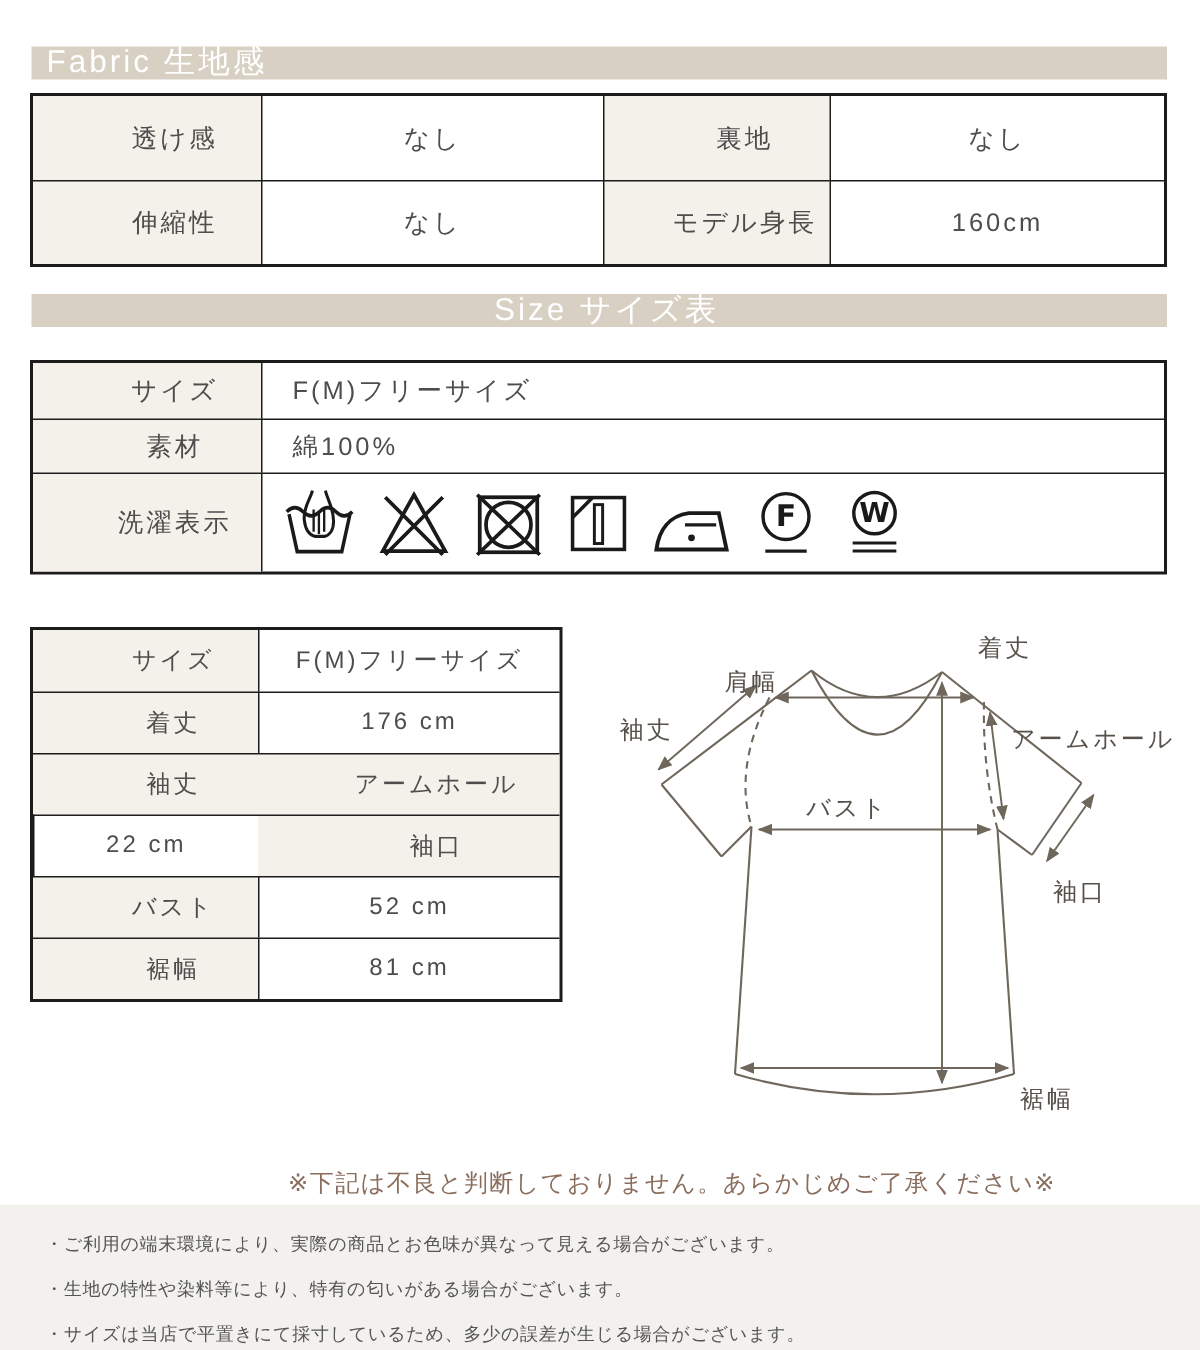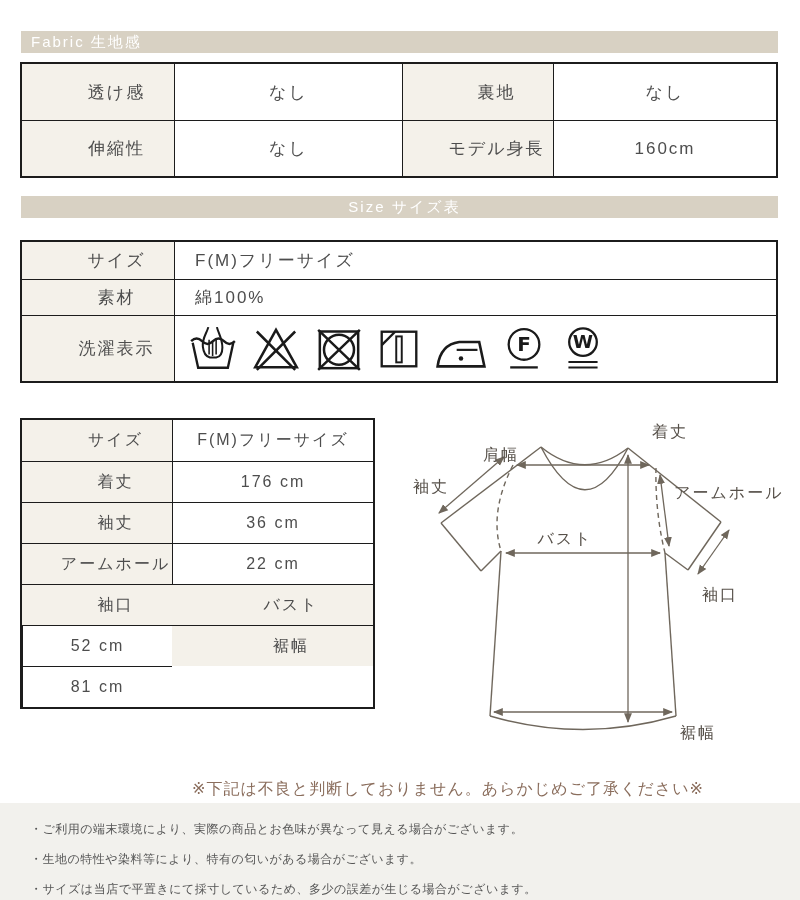--- a/index.html
+++ b/index.html
@@ -3,21 +3,21 @@
 <meta charset="utf-8">
 <style>
   html,body{margin:0;padding:0;}
   body{
     width:800px;height:900px;position:relative;background:#ffffff;
     font-family:"Liberation Sans","DejaVu Sans",sans-serif;
     color:#4d4d4d;overflow:hidden;
   }
   .section-bar{
     position:absolute;left:21px;width:757px;height:22px;
-    background:#d8d1c3;color:#ffffff;font-size:15px;line-height:22px;
+    background:#d8d1c3;color:#ffffff;font-size:21px;line-height:22px;
     padding-left:10px;letter-spacing:2px;box-sizing:border-box;
   }
   #bar-fabric{top:31px;}
   #bar-size{top:196px;text-align:center;}
 
   
   .tbl{position:absolute;border:2px solid #1c1c1c;box-sizing:border-box;display:grid;background:#fff;}
   .cell{
     display:flex;align-items:center;justify-content:center;
     font-size:17px;letter-spacing:2px;color:#4d4d4d;
@@ -149,21 +149,20 @@
     </svg>
   </div>
 </div>
 
 <div class="tbl" id="meas-table">
   <div class="cell lab first-col first-row">サイズ</div>
   <div class="cell first-row">F(M)フリーサイズ</div>
   <div class="cell lab first-col">着丈</div>
   <div class="cell">176 cm</div>
   <div class="cell lab first-col">袖丈</div>
-  <div class="cell">36 cm</div>
   <div class="cell lab first-col">アームホール</div>
   <div class="cell">22 cm</div>
   <div class="cell lab first-col">袖口</div>
   <div class="cell lab first-col">バスト</div>
   <div class="cell">52 cm</div>
   <div class="cell lab first-col">裾幅</div>
   <div class="cell">81 cm</div>
 </div>
 
 <svg id="diagram" width="400" height="348" viewBox="0 0 400 348">

